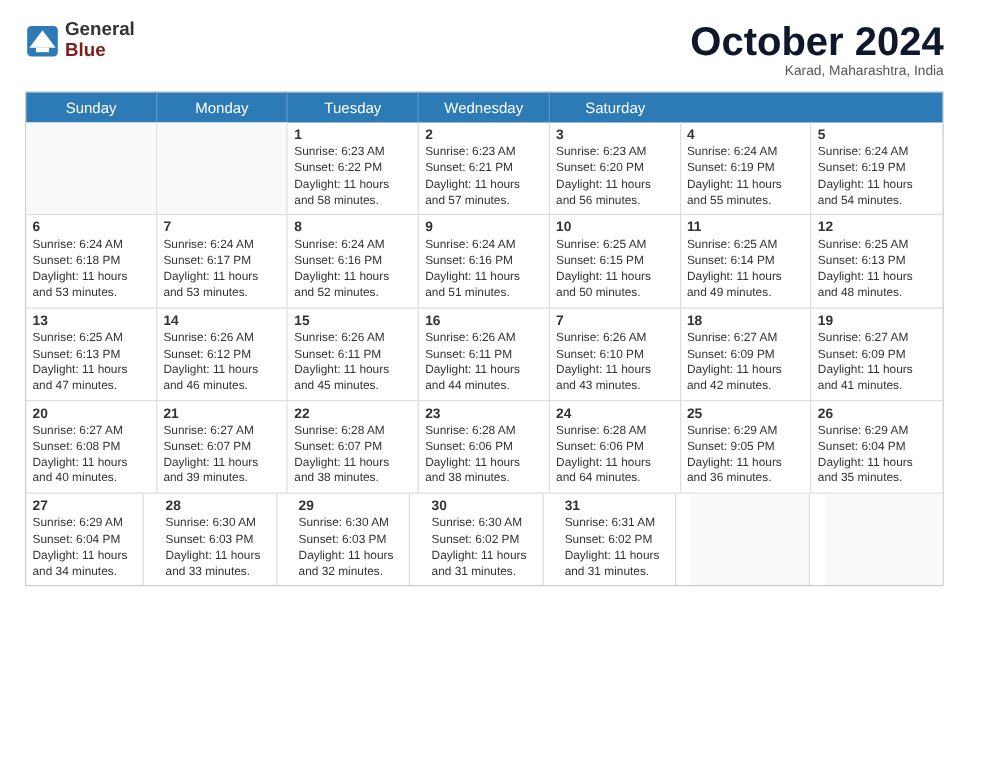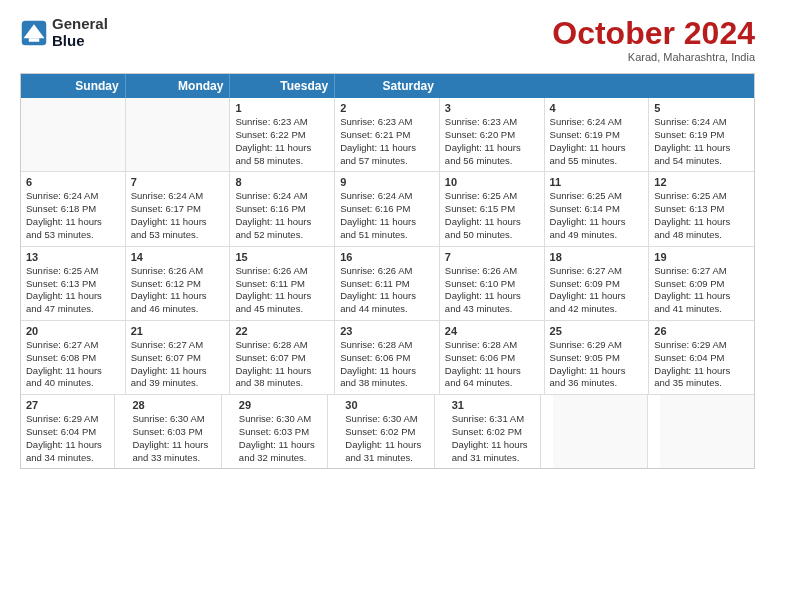--- a/index.html
+++ b/index.html
@@ -29,32 +29,32 @@
       gap: 4px;
     }
     .logo-text {
       display: flex;
       flex-direction: column;
       font-size: 15px;
       font-weight: bold;
       line-height: 1.1;
       color: #333;
     }
-    .logo-text span:last-child { color: #0f172a; }
+    .logo-text span:last-child { color: #7f1d1d; }
     .logo-icon {
       width: 28px;
       height: 28px;
     }
     .title-block {
       text-align: right;
     }
     .title-block h1 {
       font-size: 32px;
       font-weight: bold;
-      color: #b91c1c;
+      color: #0f172a;
       line-height: 1.1;
     }
     .title-block h2 {
       font-size: 11px;
       font-weight: normal;
       color: #555;
     }
     .calendar {
       flex: 1;
       display: flex;
@@ -63,23 +63,23 @@
     }
     .cal-header {
       display: grid;
       grid-template-columns: repeat(7, 1fr);
       background: #2c7bb6;
     }
     .cal-header-cell {
       padding: 5px 6px;
       color: #fff;
       font-size: 12px;
-      font-weight: bold;
+      font-weight: normal;
       border-right: 1px solid #5599cc;
-      text-align: right;
+      text-align: center;
     }
     .cal-header-cell:last-child { border-right: none; }
     .cal-body {
       flex: 1;
       display: flex;
       flex-direction: column;
     }
     .cal-row {
       display: grid;
       grid-template-columns: repeat(7, 1fr);
@@ -128,20 +128,21 @@
       <h1>October 2024</h1>
       <h2>Karad, Maharashtra, India</h2>
     </div>
   </div>
 
   <div class="calendar">
     <div class="cal-header">
     <div class="cal-header-cell">Sunday</div>
         <div class="cal-header-cell">Monday</div>
         <div class="cal-header-cell">Tuesday</div>
+        <div class="cal-header-cell">Wednesday</div>
         <div class="cal-header-cell">Saturday</div>
       </div>
     <div class="cal-body">
     <div class="cal-row">
           <div class="cal-cell empty"></div>
           <div class="cal-cell empty"></div>
           <div class="cal-cell">
             <span class="day-num">1</span>
             <span class="cell-line">Sunrise: 6:23 AM</span>
             <span class="cell-line">Sunset: 6:22 PM</span>

